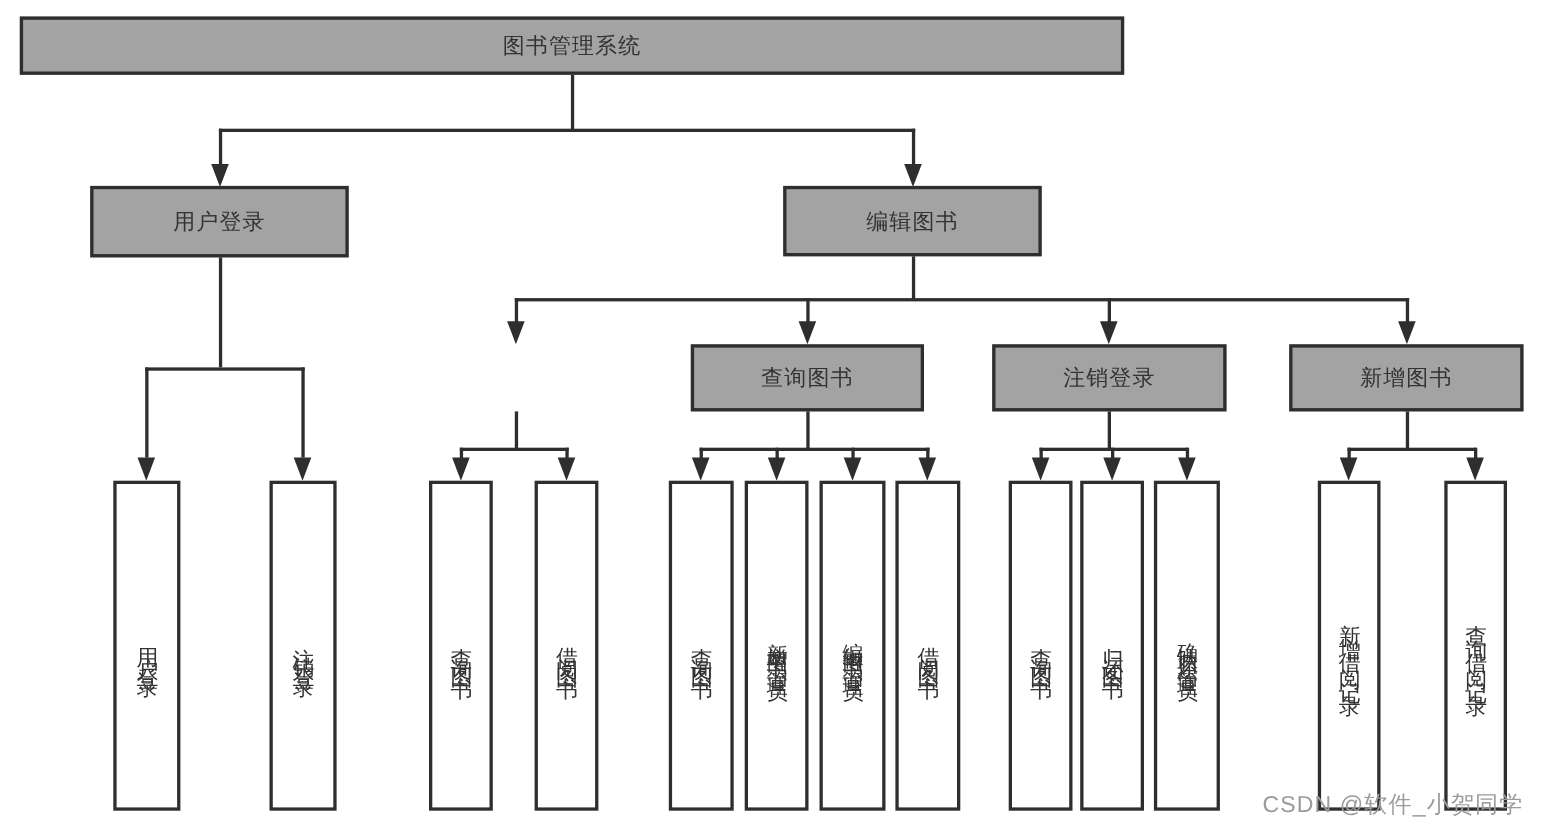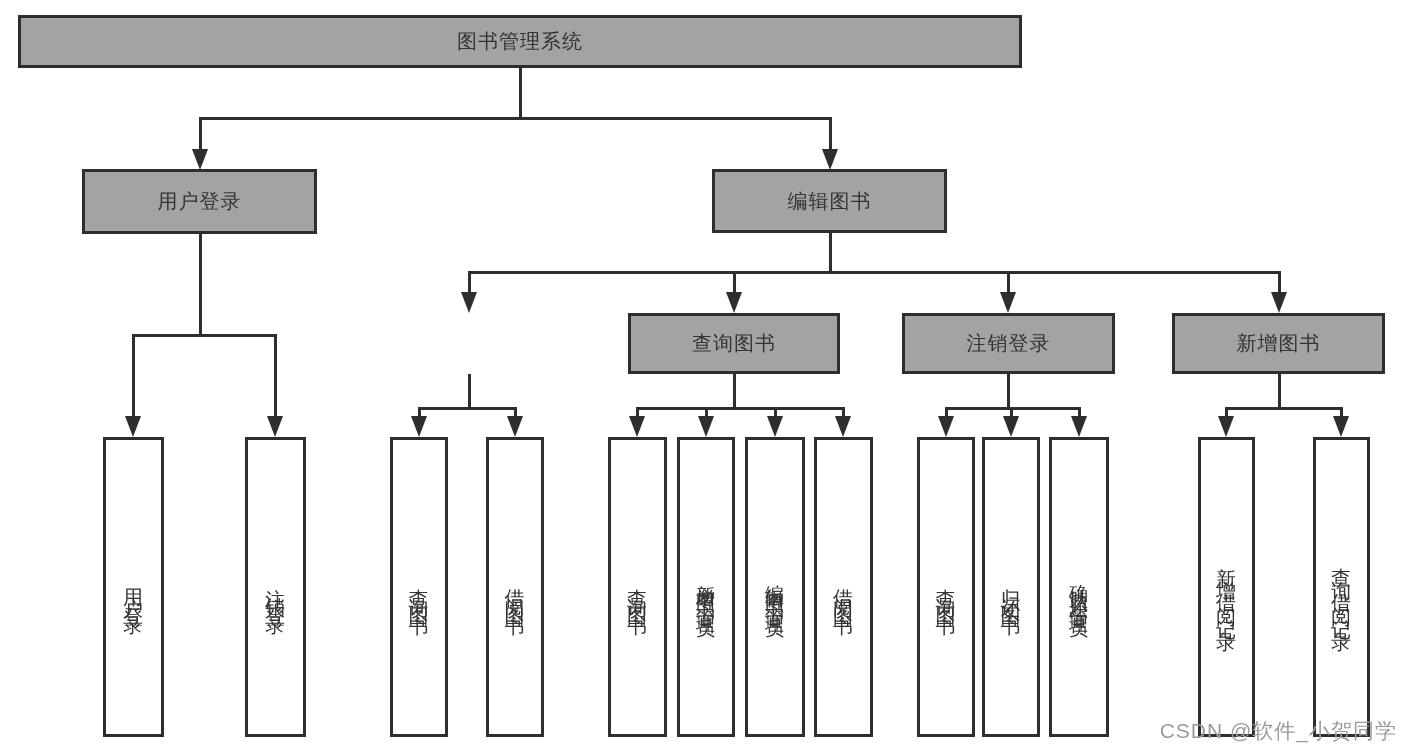--- a/index.html
+++ b/index.html
@@ -53,21 +53,21 @@
   .arrow {
     position: absolute;
     width: 0;
     height: 0;
     border-left: 8px solid transparent;
     border-right: 8px solid transparent;
     border-top: 21px solid #2e2e2e;
   }
   .watermark {
     position: absolute;
-    right: 8px;
+    right: 20px;
     top: 717px;
     font-size: 21px;
     color: #9b9b9b;
     letter-spacing: 1px;
     white-space: nowrap;
   }
 </style>
 </head>
 <body>
 

